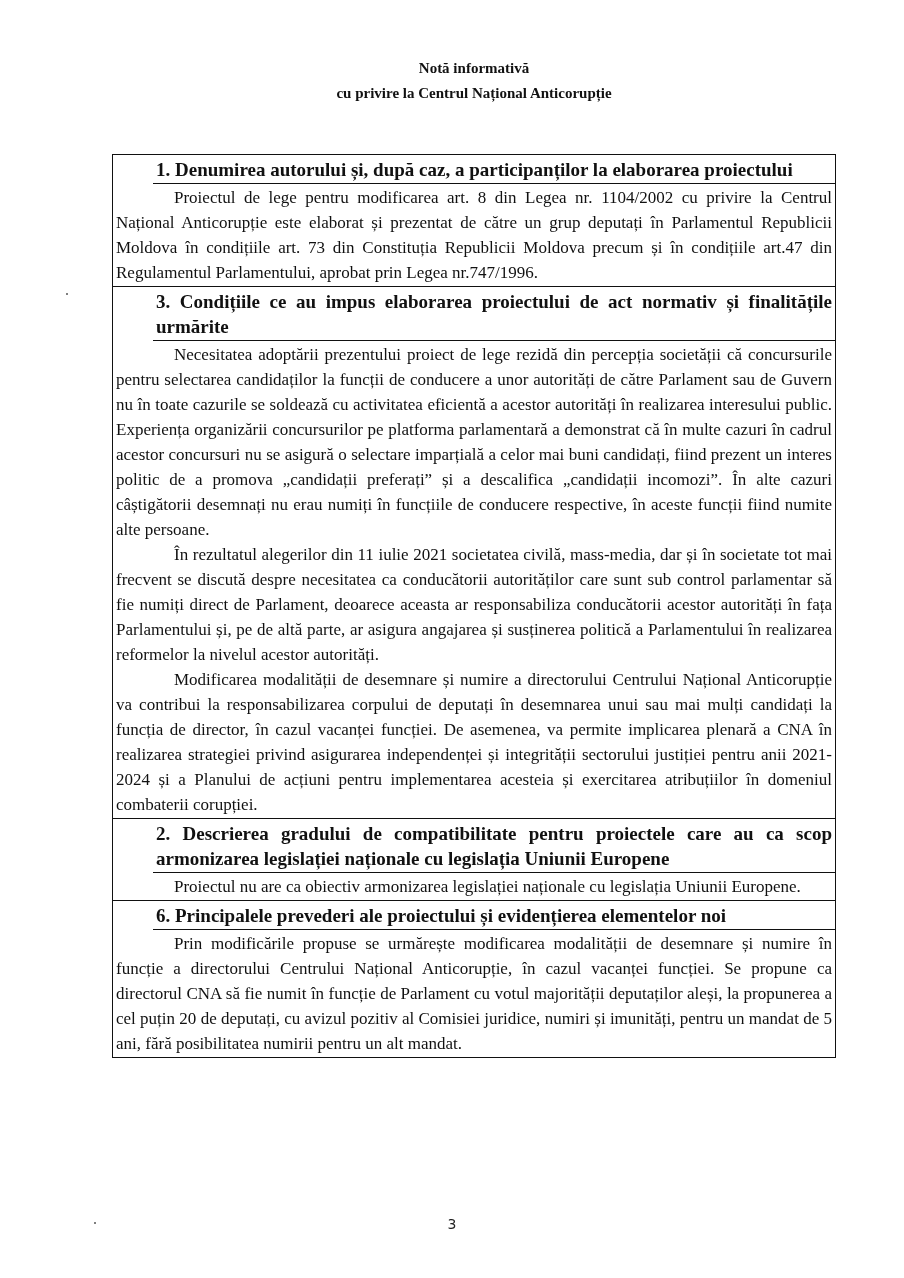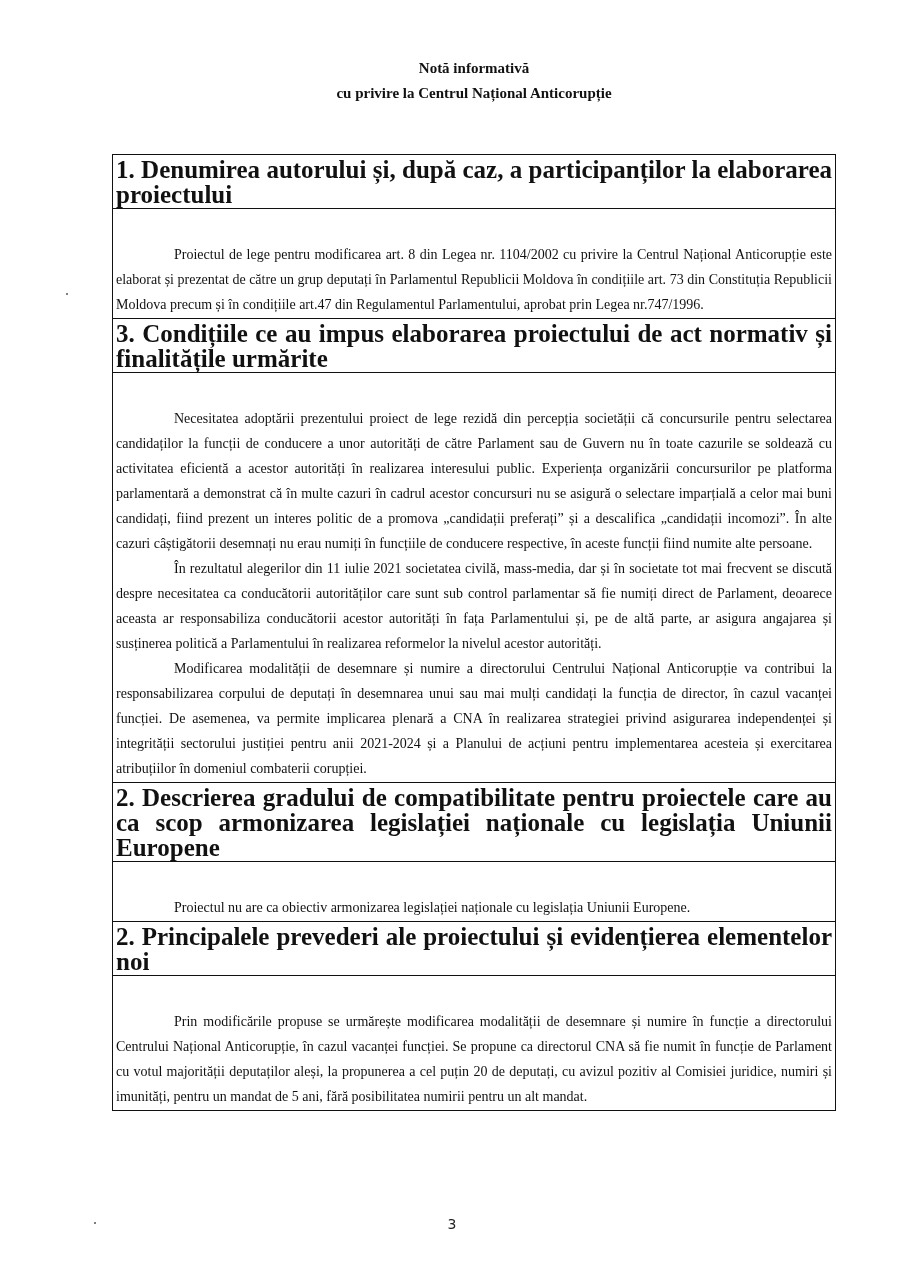--- a/index.html
+++ b/index.html
@@ -29,33 +29,33 @@
   .doc-table {
     position: absolute;
     top: 154px;
     left: 112px;
     width: 724px;
     border: 1.5px solid #111;
     box-sizing: border-box;
   }
   .section-head {
     font-weight: bold;
-    font-size: 25px;
+    font-size: 19px;
     line-height: 25px;
     padding: 2px 3px 1px 3px;
     border-bottom: 1.5px solid #111;
     text-align: justify;
     text-align-last: left;
+    margin-left: 40px;
   }
   .section-body {
-    font-size: 14px;
+    font-size: 17px;
     line-height: 25px;
     padding: 1px 3px 1px 3px;
     border-bottom: 1.5px solid #111;
-    margin-top: 32px;
   }
   .section-body:last-child { border-bottom: none; }
   .section-body p {
     margin: 0;
     text-indent: 58px;
     text-align: justify;
   }
   .page-number {
     position: absolute;
     top: 1216px;
@@ -94,21 +94,21 @@
     <p>Necesitatea adoptării prezentului proiect de lege rezidă din percepția societății că concursurile pentru selectarea candidaților la funcții de conducere a unor autorități de către Parlament sau de Guvern nu în toate cazurile se soldează cu activitatea eficientă a acestor autorități în realizarea interesului public. Experiența organizării concursurilor pe platforma parlamentară a demonstrat că în multe cazuri în cadrul acestor concursuri nu se asigură o selectare imparțială a celor mai buni candidați, fiind prezent un interes politic de a promova „candidații preferați” și a descalifica „candidații incomozi”. În alte cazuri câștigătorii desemnați nu erau numiți în funcțiile de conducere respective, în aceste funcții fiind numite alte persoane.</p>
     <p>În rezultatul alegerilor din 11 iulie 2021 societatea civilă, mass-media, dar și în societate tot mai frecvent se discută despre necesitatea ca conducătorii autorităților care sunt sub control parlamentar să fie numiți direct de Parlament, deoarece aceasta ar responsabiliza conducătorii acestor autorități în fața Parlamentului și, pe de altă parte, ar asigura angajarea și susținerea politică a Parlamentului în realizarea reformelor la nivelul acestor autorități.</p>
     <p>Modificarea modalității de desemnare și numire a directorului Centrului Național Anticorupție va contribui la responsabilizarea corpului de deputați în desemnarea unui sau mai mulți candidați la funcția de director, în cazul vacanței funcției. De asemenea, va permite implicarea plenară a CNA în realizarea strategiei privind asigurarea independenței și integrității sectorului justiției pentru anii 2021-2024 și a Planului de acțiuni pentru implementarea acesteia și exercitarea atribuțiilor în domeniul combaterii corupției.</p>
   </div>
 
   <div class="section-head">2. Descrierea gradului de compatibilitate pentru proiectele care au ca scop armonizarea legislației naționale cu legislația Uniunii Europene</div>
   <div class="section-body">
     <p>Proiectul nu are ca obiectiv armonizarea legislației naționale cu legislația Uniunii Europene.</p>
   </div>
 
-  <div class="section-head">2. Principalele prevederi ale proiectului și evidențierea elementelor noi</div>
+  <div class="section-head">6. Principalele prevederi ale proiectului și evidențierea elementelor noi</div>
   <div class="section-body">
     <p>Prin modificările propuse se urmărește modificarea modalității de desemnare și numire în funcție a directorului Centrului Național Anticorupție, în cazul vacanței funcției. Se propune ca directorul CNA să fie numit în funcție de Parlament cu votul majorității deputaților aleși, la propunerea a cel puțin 20 de deputați, cu avizul pozitiv al Comisiei juridice, numiri și imunități, pentru un mandat de 5 ani, fără posibilitatea numirii pentru un alt mandat.</p>
   </div>
 
 </div>
 
 <div class="page-number">3</div>
 
 <div class="speck" style="top:293px; left:66px;"></div>
 <div class="speck" style="top:1222px; left:94px;"></div>

